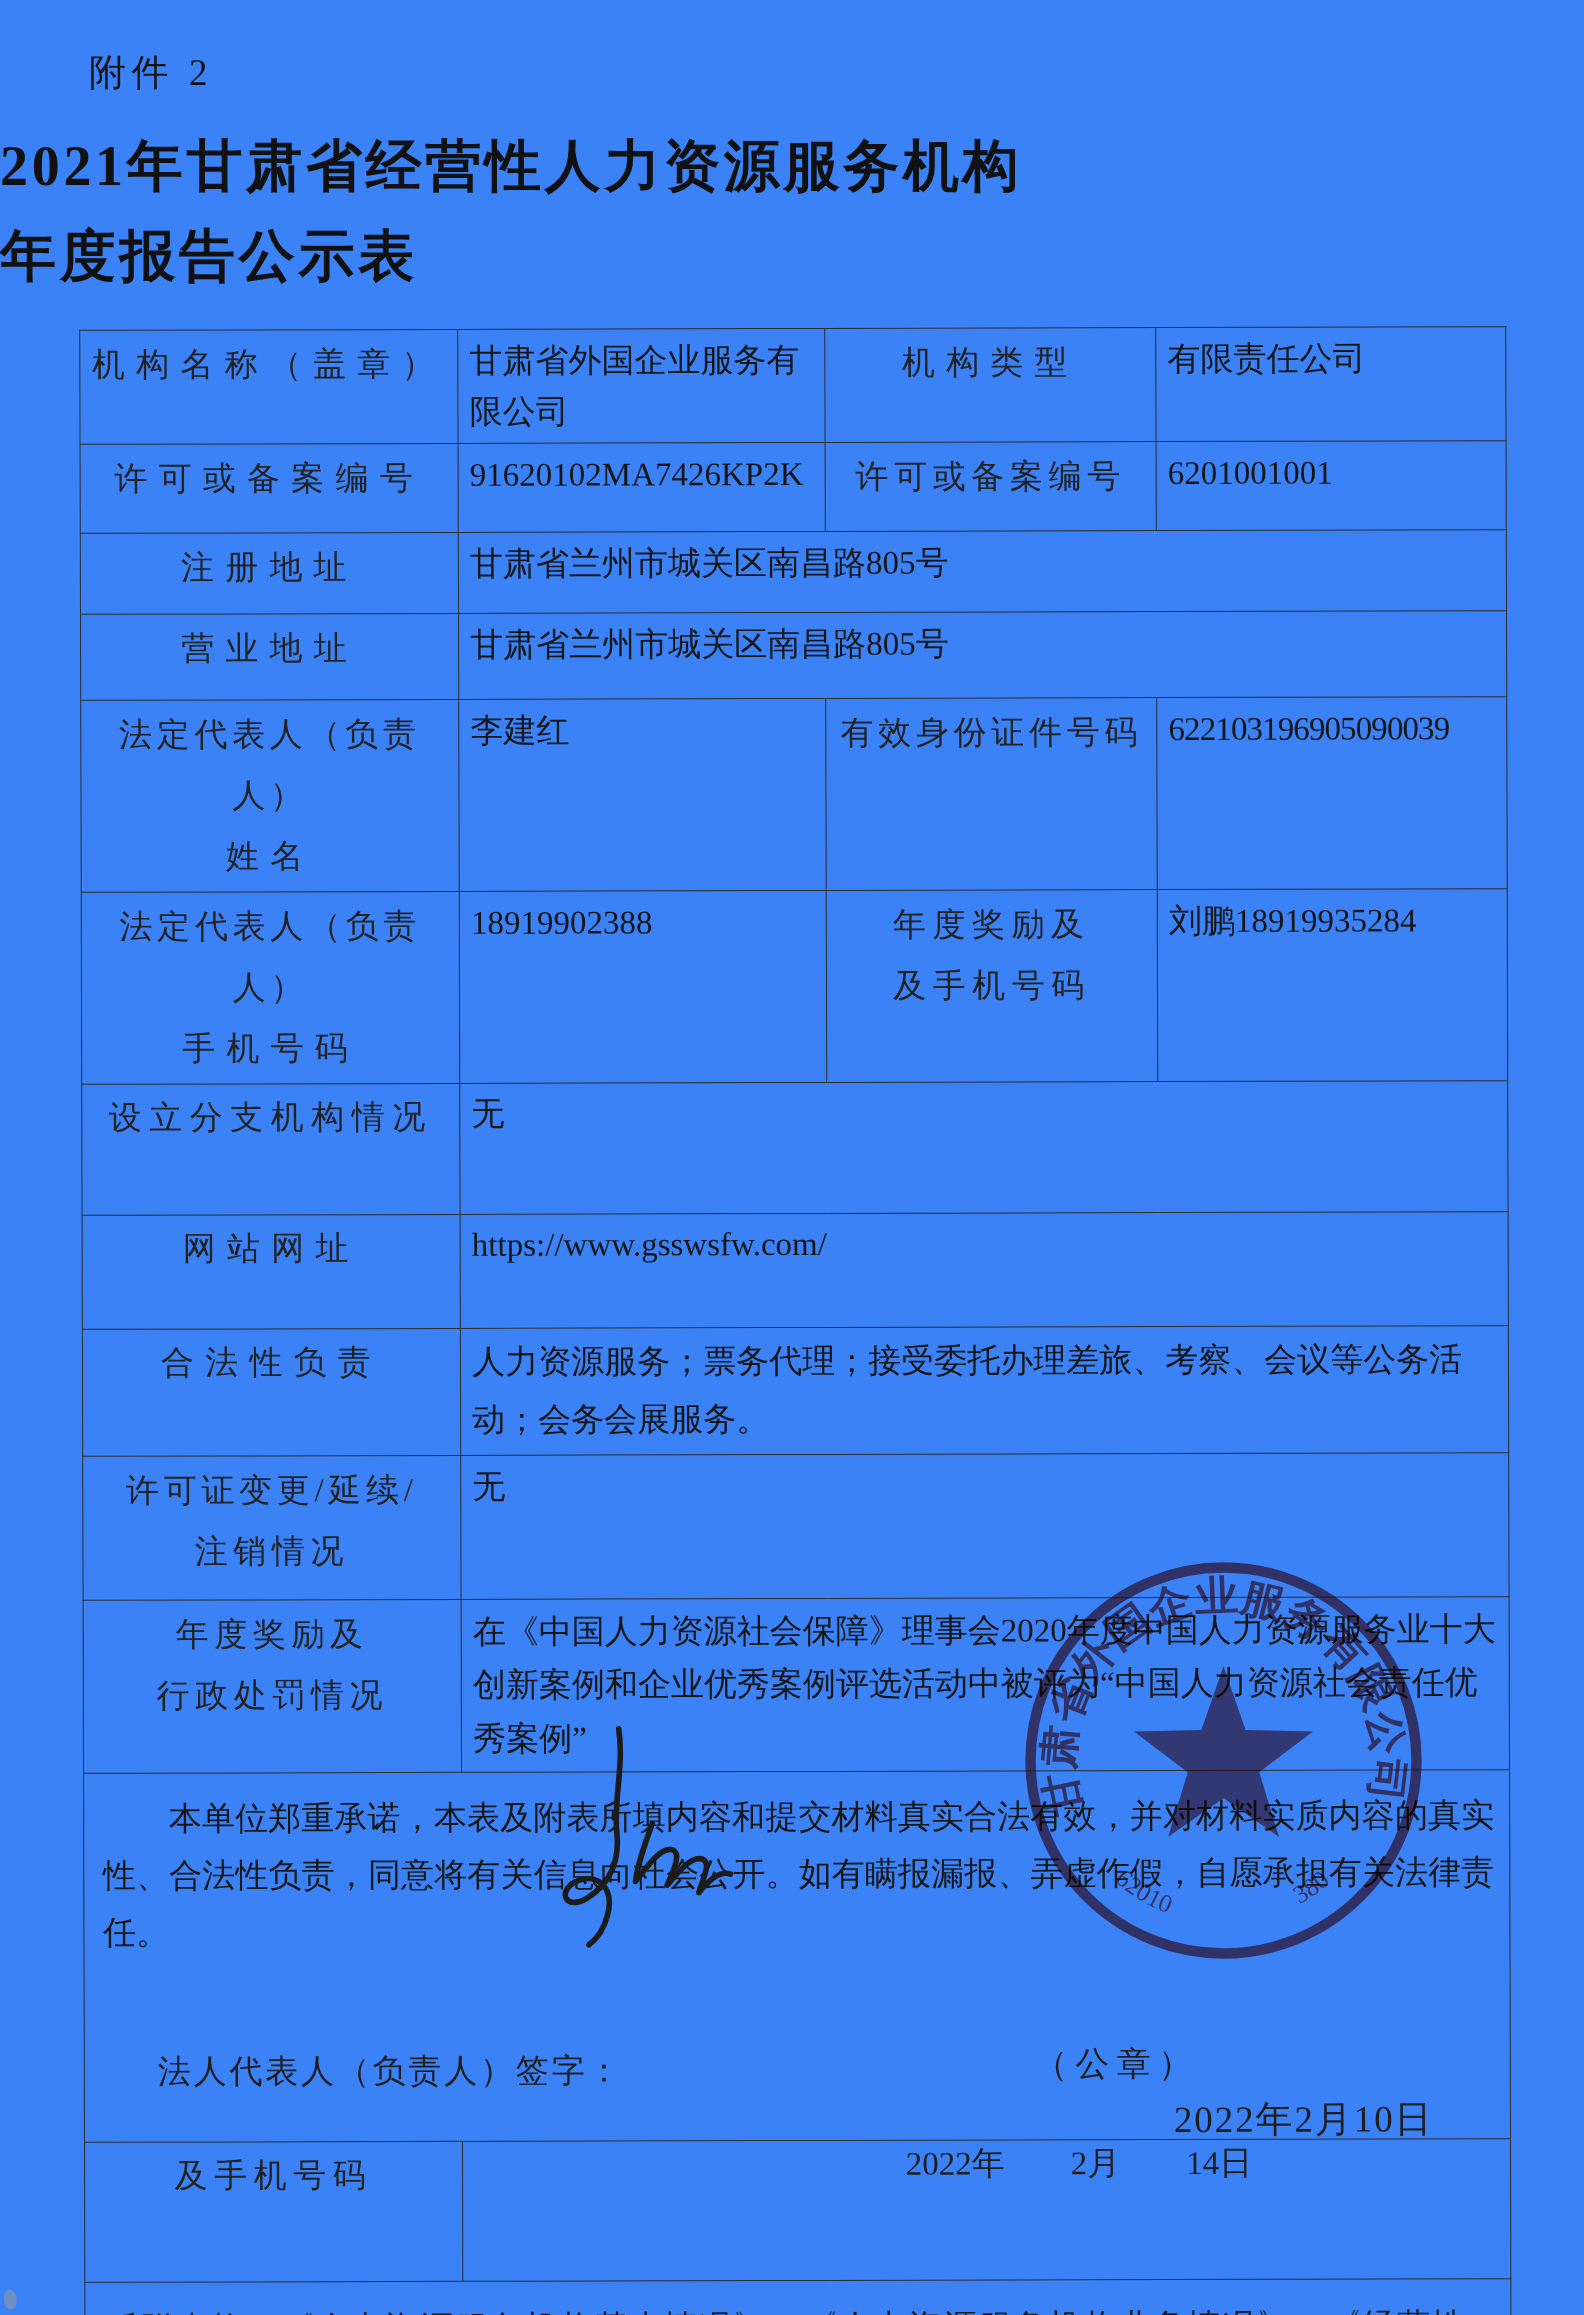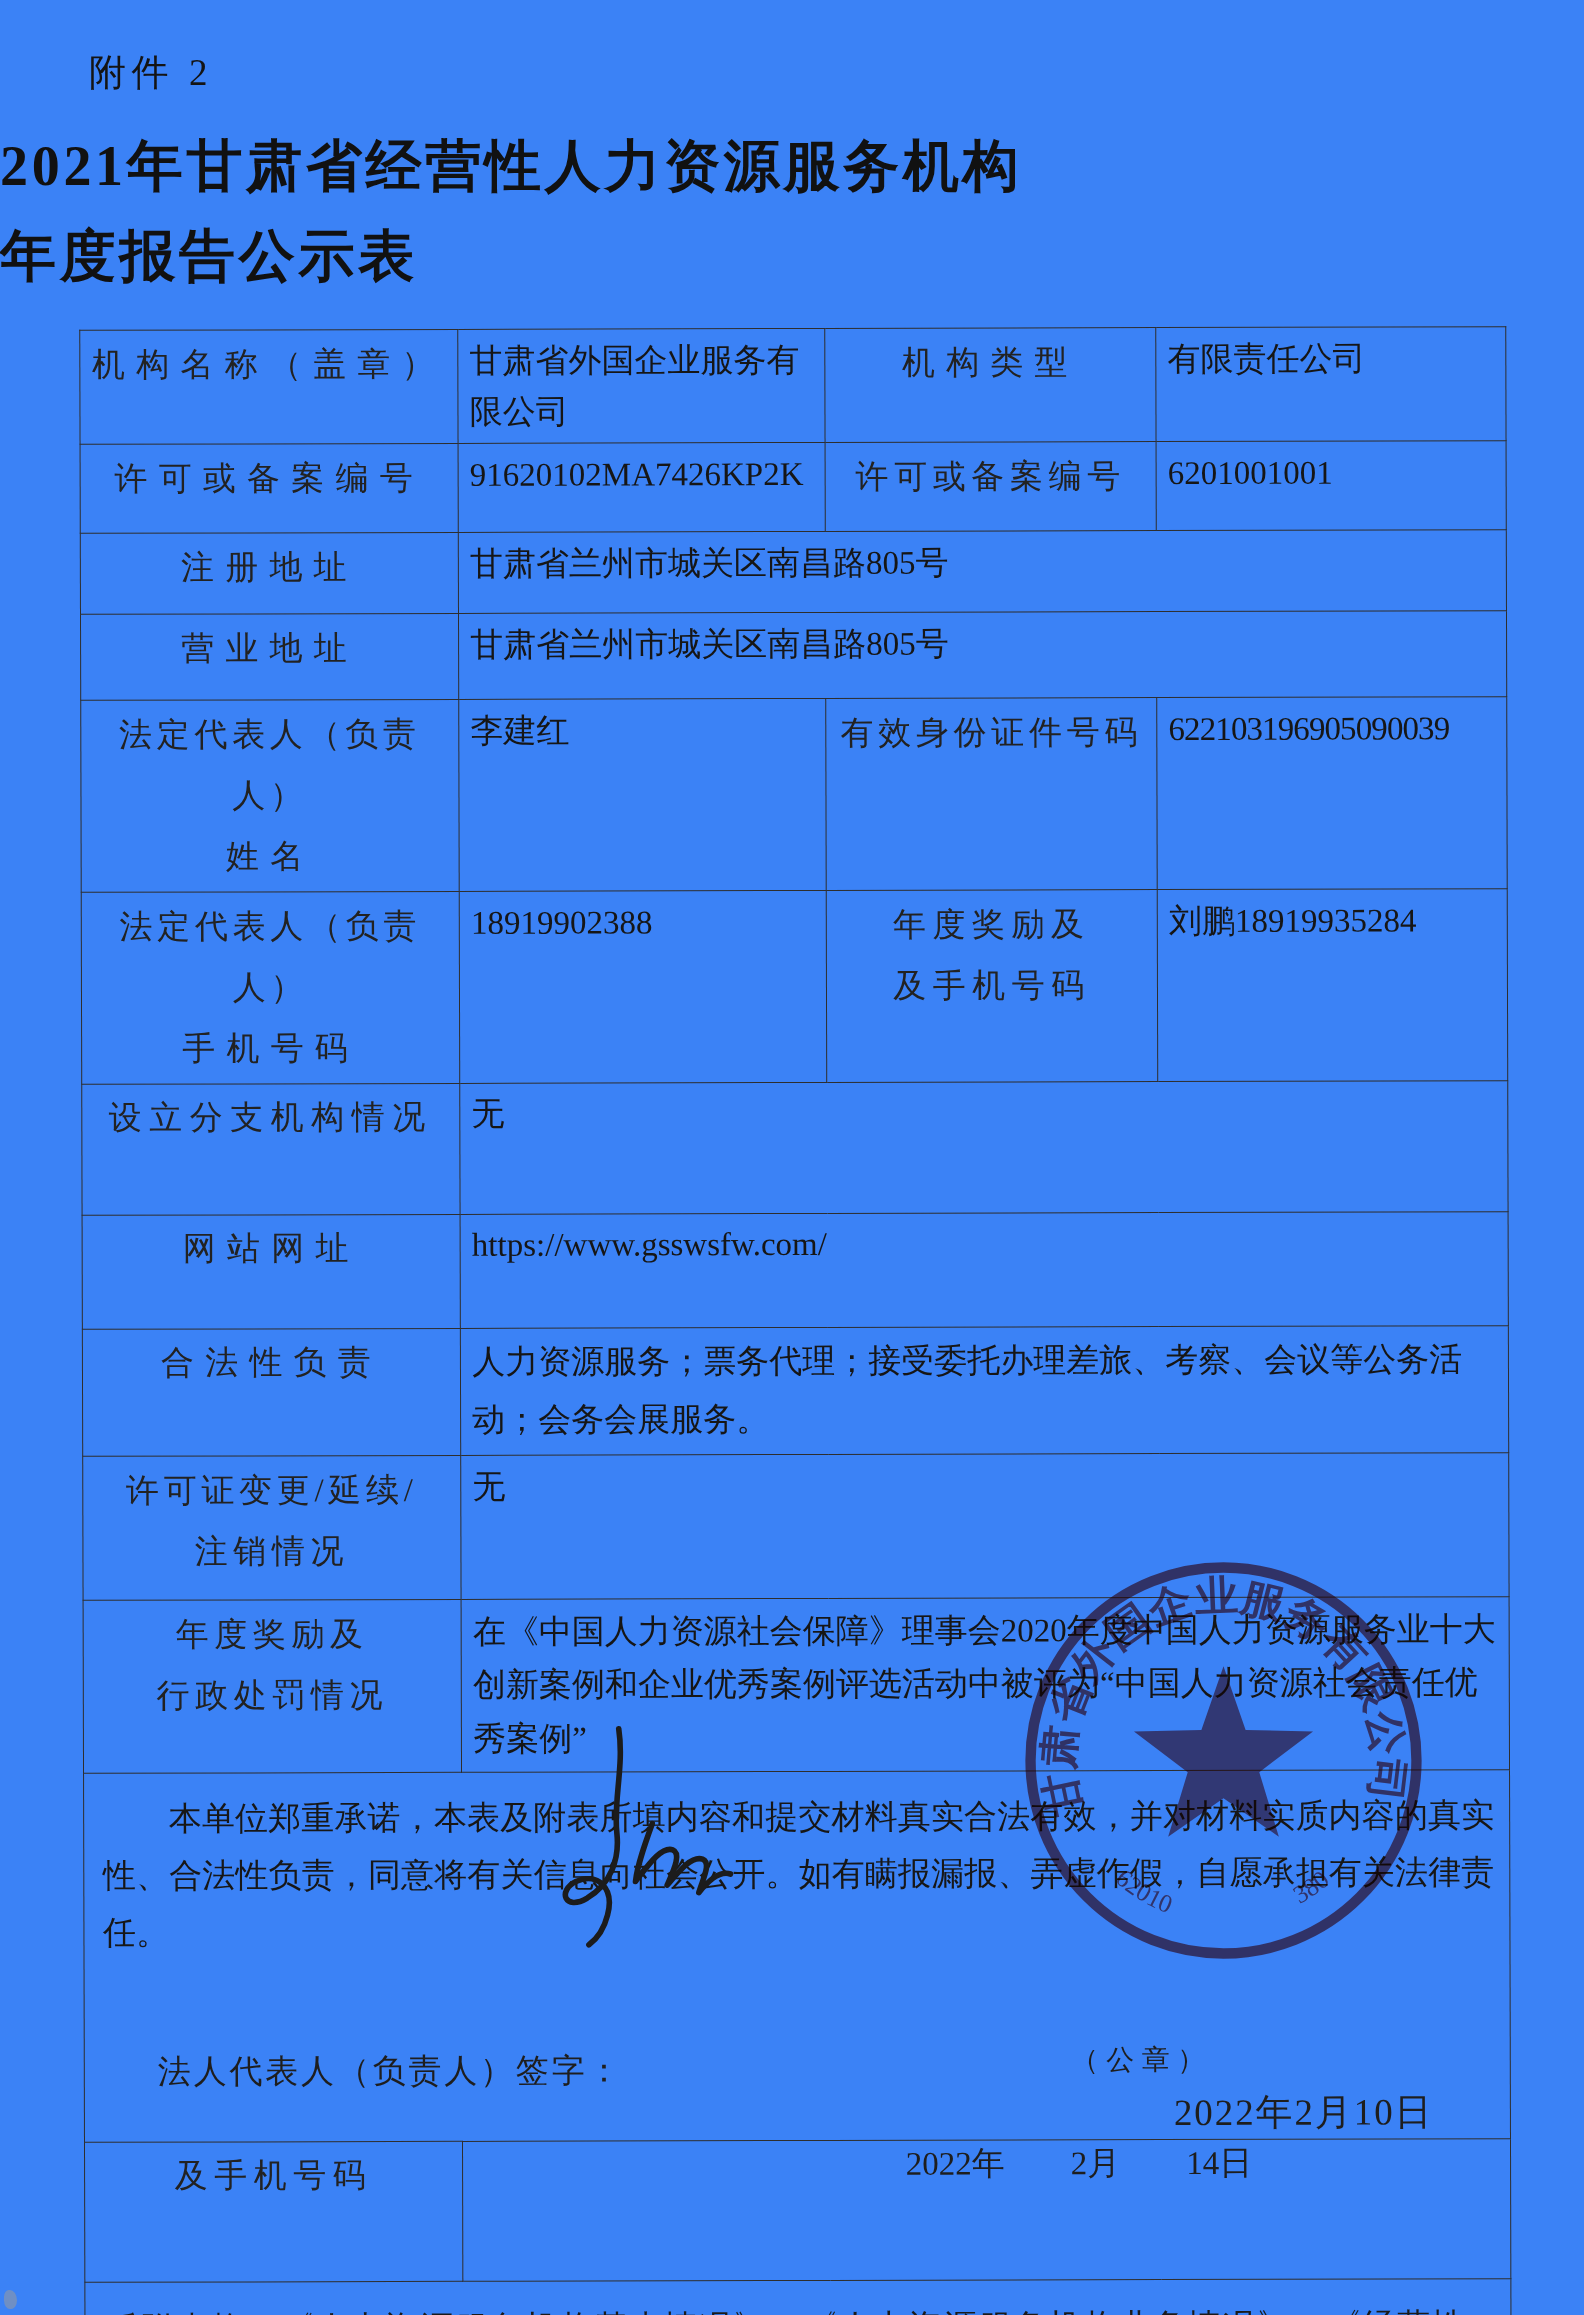--- a/index.html
+++ b/index.html
@@ -50,25 +50,25 @@
   .decl p{
     margin:17px 15px 0 18.6px;
     font-size:33px;line-height:1.73;text-indent:2em;
     text-align:justify;color:#171717;
   }
   .sig-label{
     position:absolute;left:73px;top:276px;
     font-size:33px;letter-spacing:2.8px;white-space:nowrap;
   }
   .seal-caption{
-    position:absolute;left:986px;top:270px;
-    font-size:28px;letter-spacing:7.5px;white-space:nowrap;
+    position:absolute;left:949px;top:270px;
+    font-size:34px;letter-spacing:7.5px;white-space:nowrap;
   }
   .seal-date{
-    position:absolute;left:1089px;top:317px;
+    position:absolute;left:1089px;top:324px;
     font-size:37px;letter-spacing:1.9px;white-space:nowrap;
   }
   td.submit-val{
     vertical-align:middle;text-align:center;
     padding-left:186px;font-size:34px;white-space:pre;
   }
   td.footer{
     padding:15px 20.5px 9.3px 20.5px;
     font-size:33px;line-height:1.9;letter-spacing:1.9px;
     text-align:left;color:#1a1a1a;

